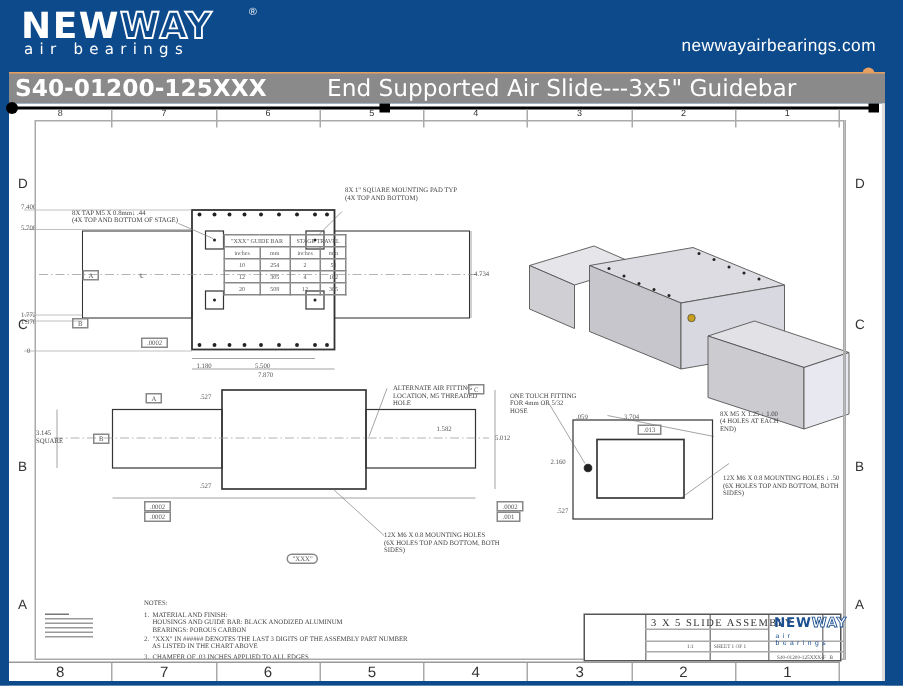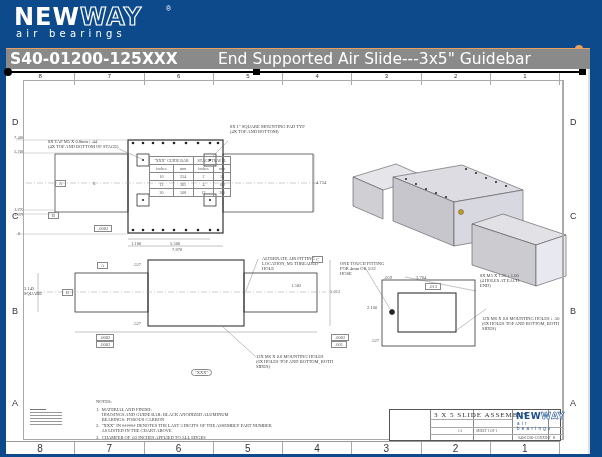--- a/index.html
+++ b/index.html
@@ -58,20 +58,21 @@
 </head>
 <body>
 
 <div class="left-edge"></div>
 <div class="right-edge"></div>
 
 <div class="header">
   <div class="logo-main"><span>NEW</span><span class="way">WAY</span></div>
   <div class="logo-reg">®</div>
   <div class="logo-sub">air bearings</div>
+  <div class="site">newwayairbearings.com</div>
 </div>
 
 <div class="orange-dot"></div>
 <div class="titlebar">
   <span class="pn">S40-01200-125XXX</span>
   <span class="desc">End Supported Air Slide---3x5" Guidebar</span>
 </div>
 
 <div class="sheet">
   <svg width="584" height="385" style="position:absolute;left:0;top:0">

